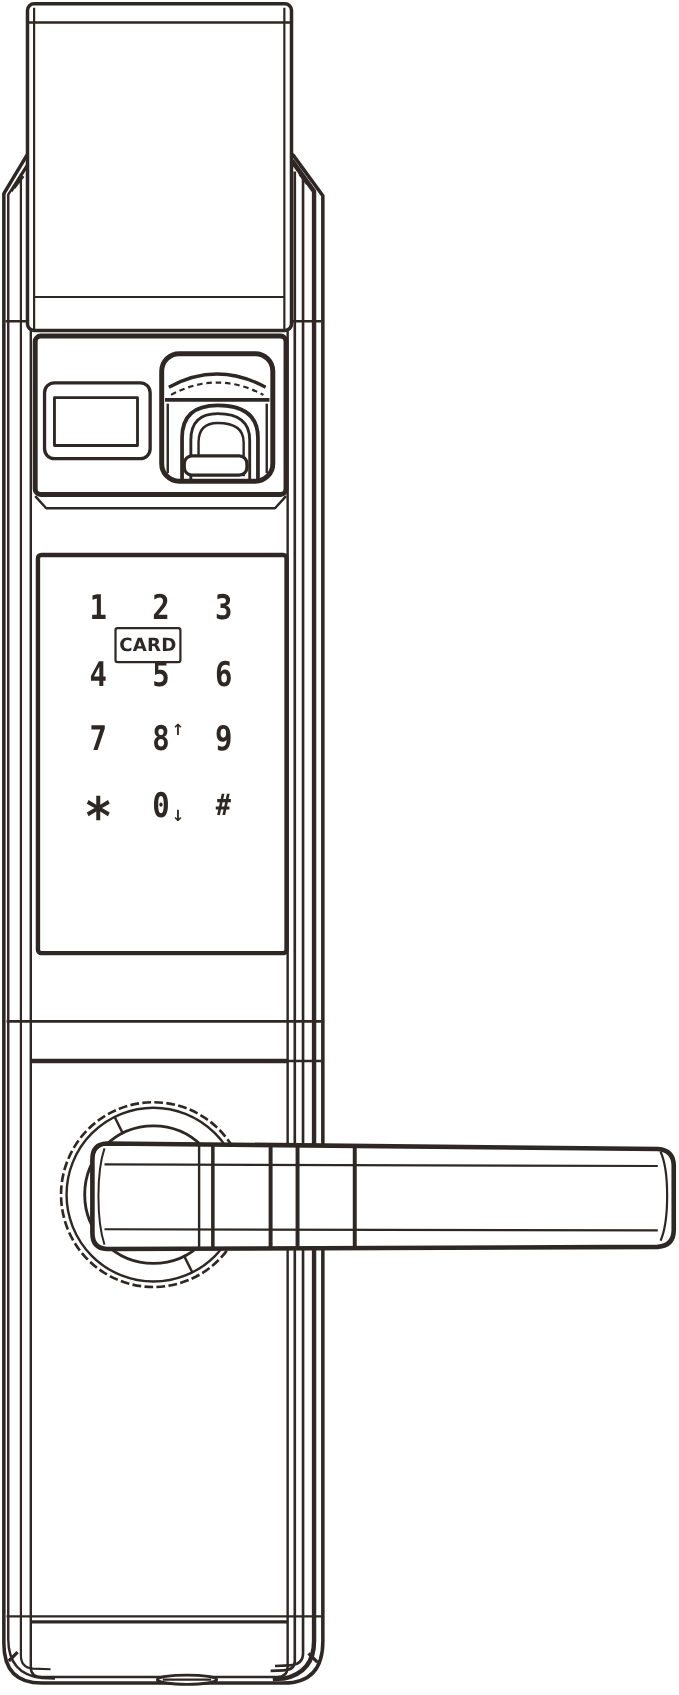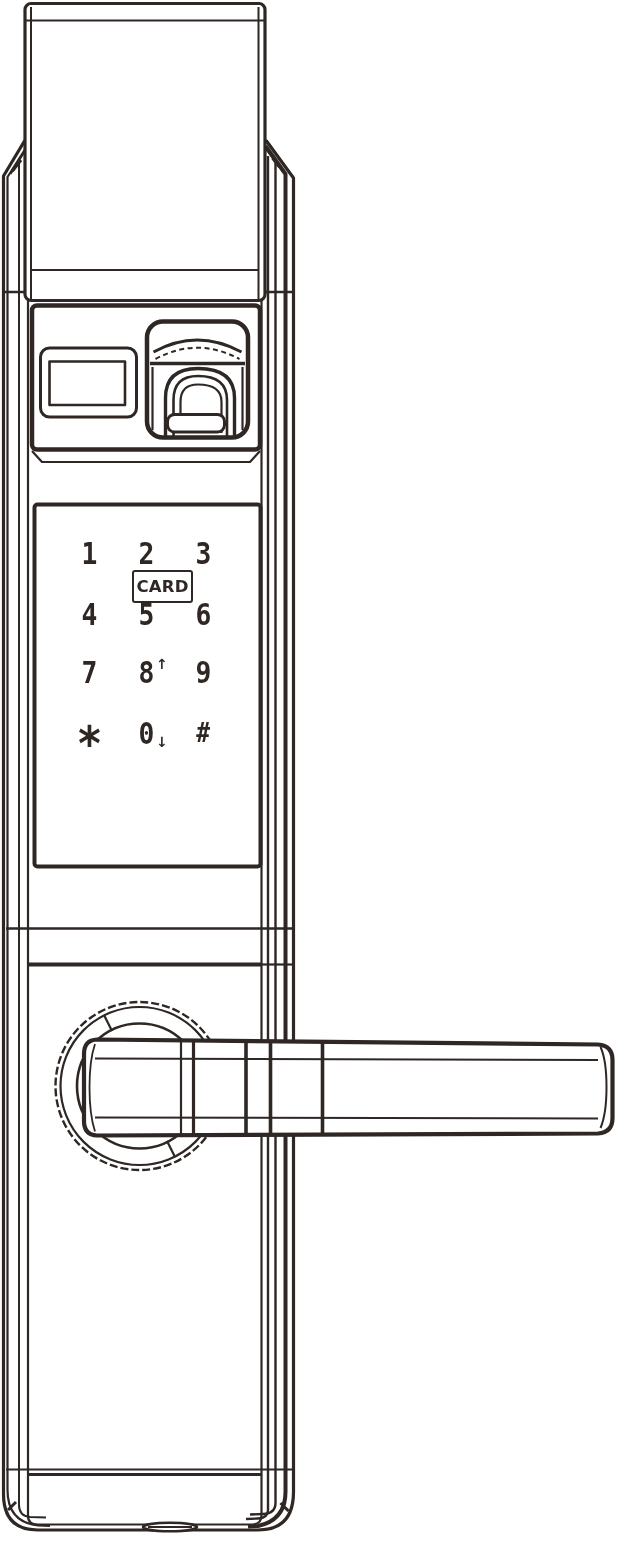--- a/index.html
+++ b/index.html
@@ -25,21 +25,21 @@
   .key-star .glyph{font-size:48px;transform:scaleX(0.9) translateY(10px);}
   .sfx{
     position:absolute;font-family:"DejaVu Sans", sans-serif;
     font-weight:bold;font-size:14px;line-height:1;color:var(--ink);
   }
   .sfx-up{left:32px;top:8px;}
   .sfx-down{left:32px;bottom:6px;}
   .c1{left:67px}.c2{left:124px}.c3{left:181px}
   .r1{top:530px}.r2{top:591px}.r3{top:649px}.r4{top:710px}
   .card{
-    position:absolute;left:132px;top:570px;width:61px;height:33px;
+    position:absolute;left:104px;top:570px;width:61px;height:33px;
     box-sizing:border-box;border:2.5px solid var(--ink);border-radius:3px;
     display:flex;align-items:center;justify-content:center;
     font-weight:bold;font-size:16.5px;letter-spacing:0.2px;
     font-family:"DejaVu Sans", sans-serif;
   }
 </style>
 </head>
 <body>
 
 <div class="stage">

